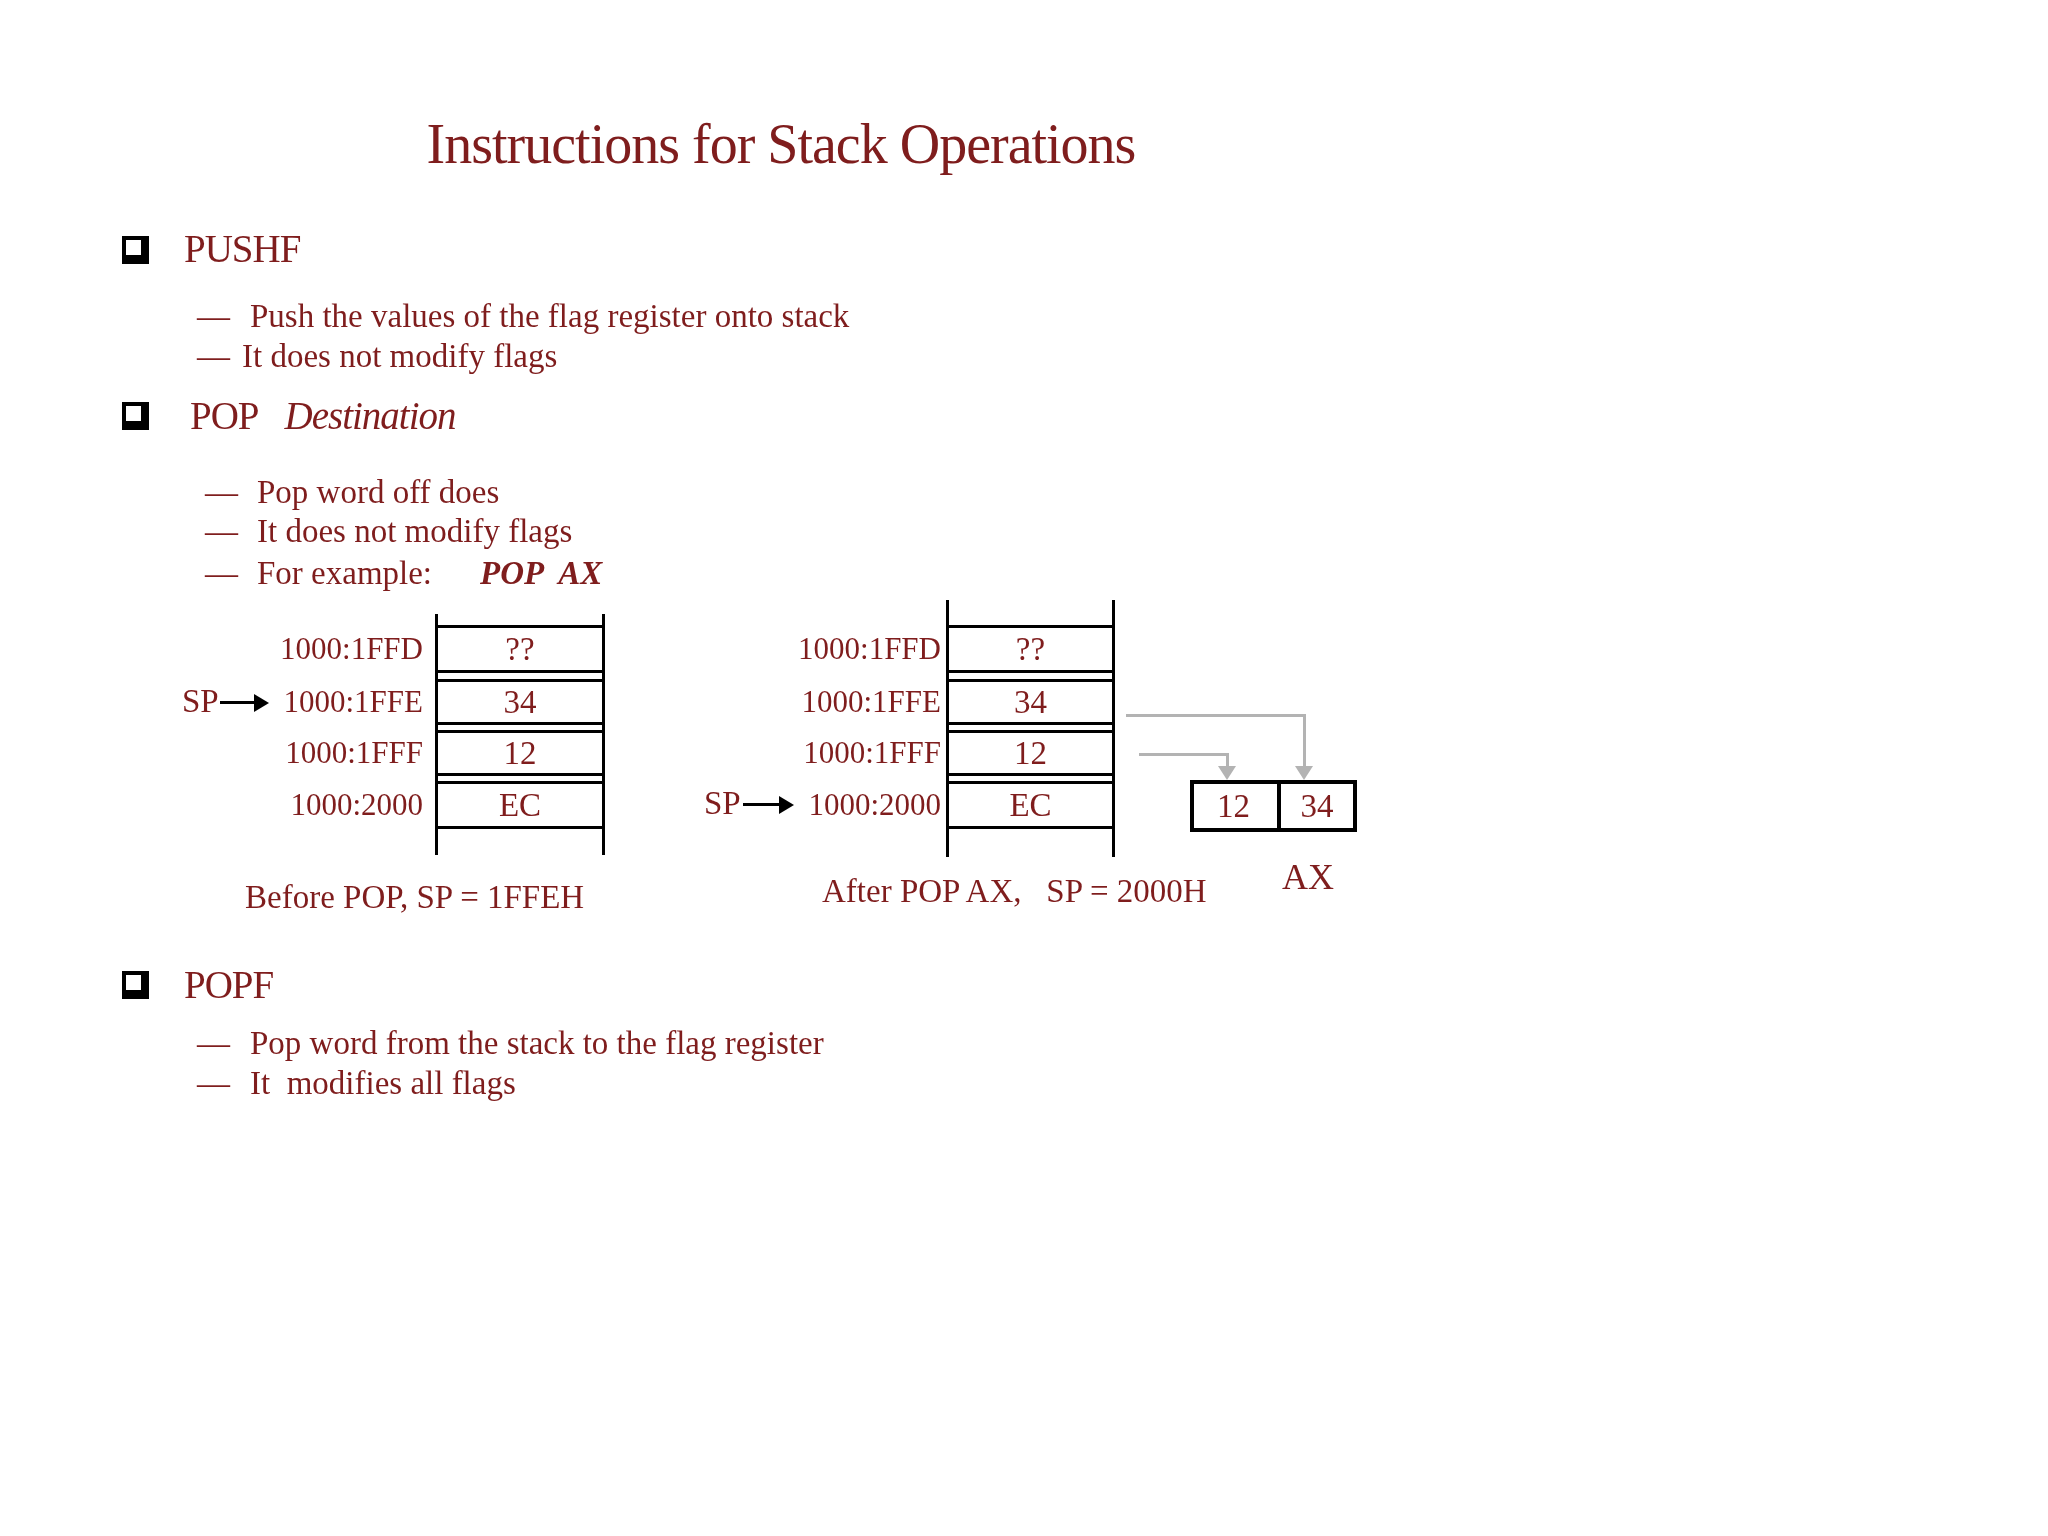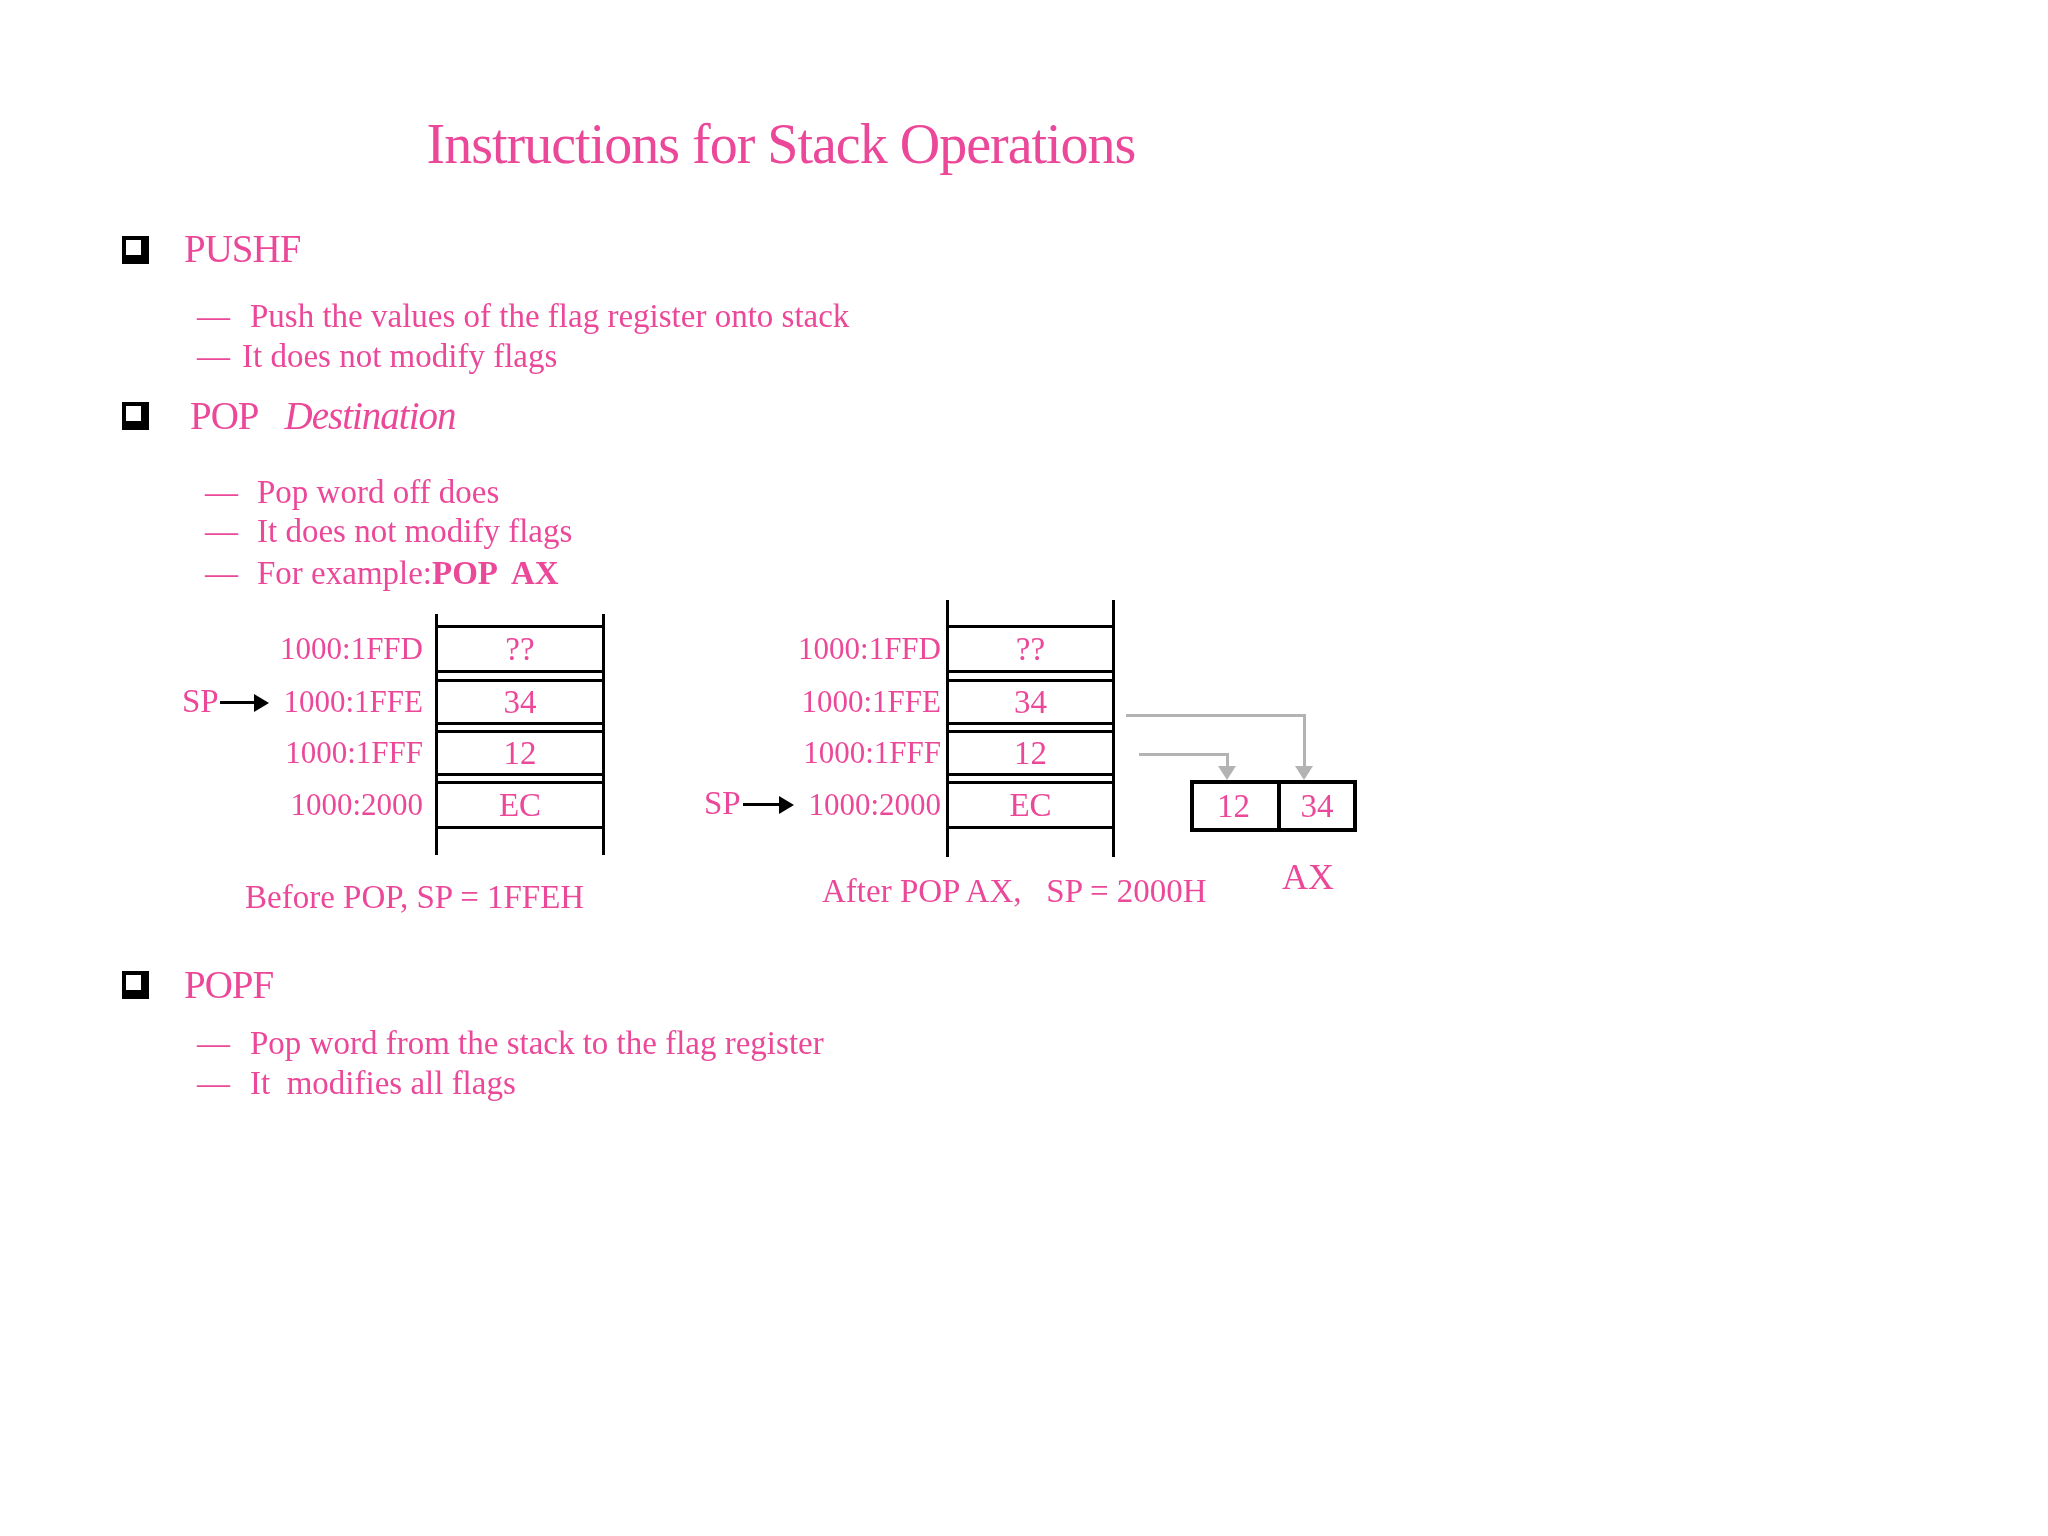--- a/index.html
+++ b/index.html
@@ -1,38 +1,38 @@
 <!DOCTYPE html>
 <html><head>
 <meta charset="utf-8">
 <style>
   html,body { margin:0; padding:0; background:#ffffff; }
   #canvas {
     position:relative; width:1808px; height:1536px; background:#ffffff;
-    font-family:"Liberation Serif","DejaVu Serif",serif; color:#ec4899;
+    font-family:"Liberation Serif","DejaVu Serif",serif; color:#7f1d1d;
     overflow:hidden;
   }
   .abs { position:absolute; }
   .title {
     top:112px; left:0; width:1562px; text-align:center;
     font-size:56px; letter-spacing:-1px; white-space:nowrap;
   }
   .checkbox {
     width:15px; height:15px; background:#fff;
     border-style:solid; border-color:#000;
     border-width:4px 8px 9px 4px;
   }
   .hrow { white-space:nowrap; font-size:39px; letter-spacing:-1px; line-height:44px; }
   .hrow .operand { font-style:italic; margin-left:26px; }
   .bullet { white-space:pre; font-size:33px; line-height:40px; }
   .dash { display:inline-block; }
   .dash.w53 { width:53px; }
   .dash.w45 { width:45px; }
   .dash.w52 { width:52px; }
-  .code { font-weight:bold; white-space:pre; }
+  .code { font-weight:bold; margin-left:48px; white-space:pre;font-style:italic; }
   .rail { width:3px; background:#000; }
   .cell {
     box-sizing:border-box; border:3px solid #000; background:#fff;
     text-align:center; font-size:33px;
   }
   .addr { text-align:right; font-size:31px; white-space:nowrap; }
   .splabel { font-size:33px; }
   .shaft { height:3px; background:#000; }
   .head-right { width:0; height:0; border-left:15px solid #000;
     border-top:9px solid transparent; border-bottom:9px solid transparent; }

